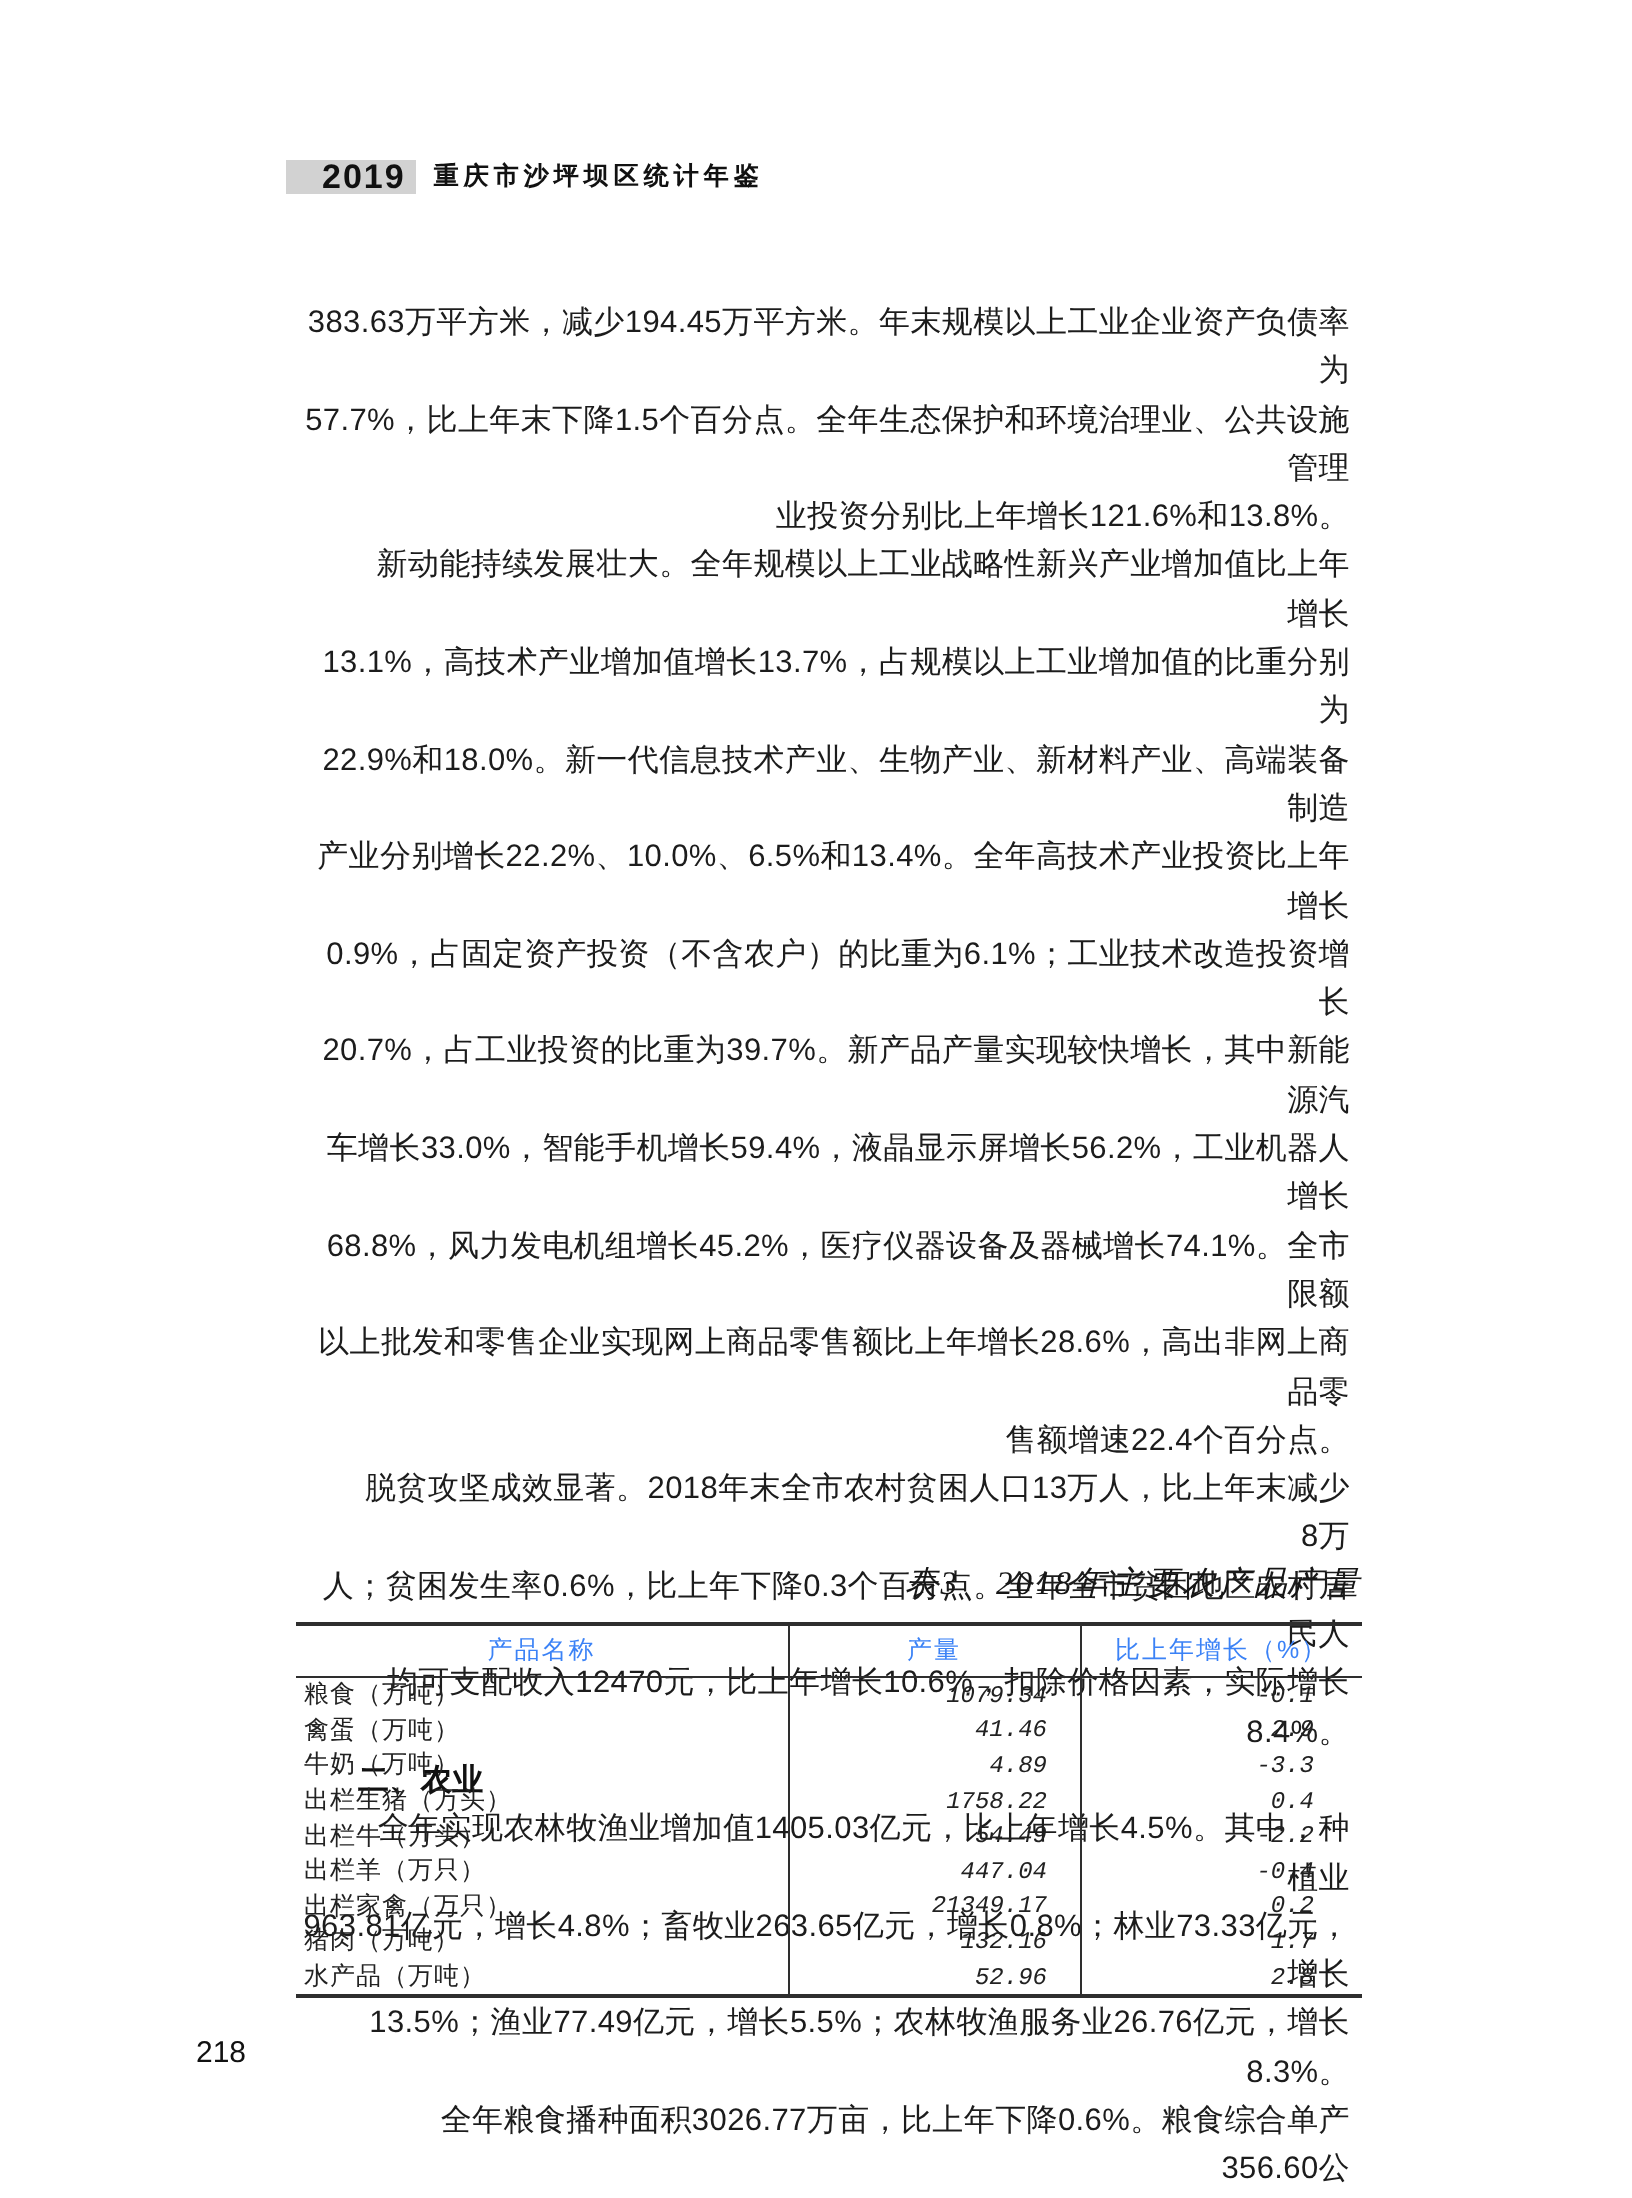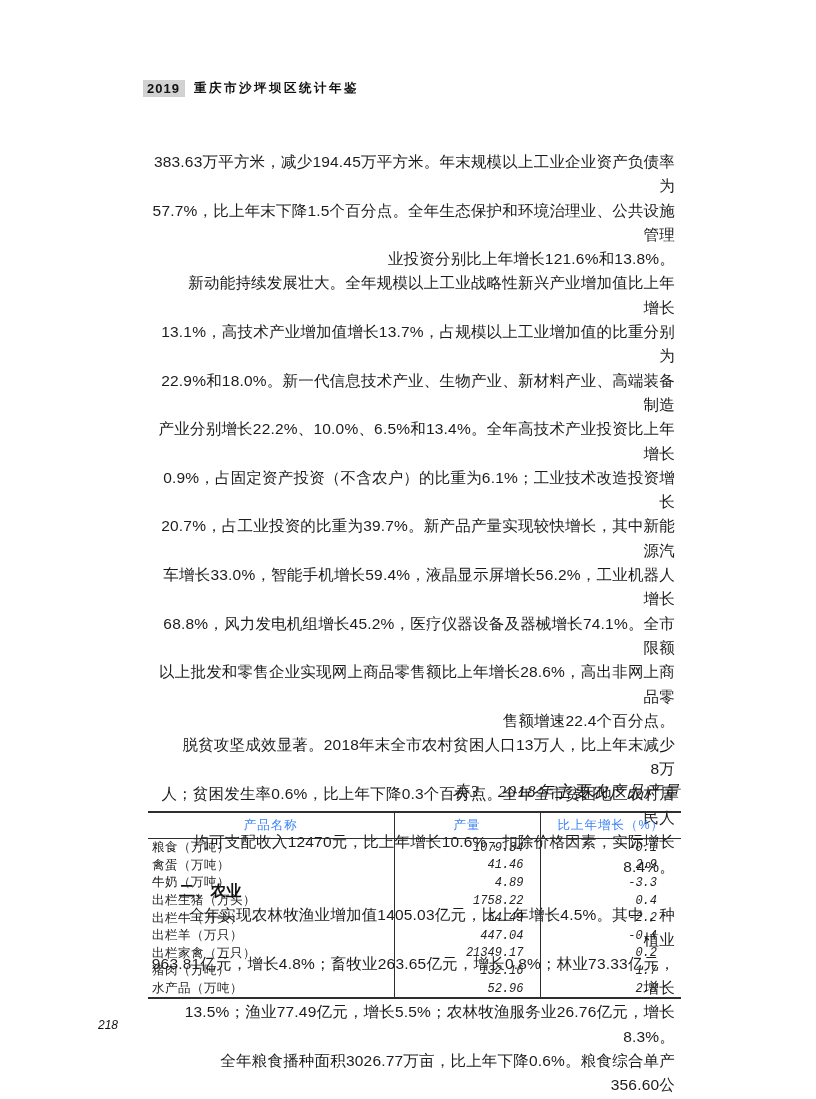--- a/index.html
+++ b/index.html
@@ -18,23 +18,23 @@
     left: 143px;
     top: 80px;
     display: flex;
     align-items: center;
     gap: 9px;
   }
   .year-badge {
     background: #d2d2d2;
     color: #111;
     font-weight: bold;
-    font-size: 13px;
+    font-size: 17px;
     letter-spacing: 1px;
-    padding: 2px 5px 1px 4px;
+    padding: 2px 5px 1px 18px;
     line-height: 14px;
   }
   .book-title {
     font-weight: bold;
     font-size: 12.5px;
     letter-spacing: 2.5px;
     color: #111;
   }
   
   .content {
@@ -116,23 +116,22 @@
     text-align: right;
     font-style: italic;
   }
   .ag-table td.output { padding-right: 16px; }
   .ag-table td.growth { padding-right: 24px; }
   
   .page-number {
     position: absolute;
     left: 98px;
     top: 1018px;
-    font-size: 12px;
-    color: #111;
-    font-style: italic;
+    font-size: 15px;
+    color: #111;
   }
 </style>
 </head>
 <body>
 
 <div class="page">
 
   <header class="doc-header">
     <span class="year-badge">2019</span>
     <span class="book-title">重庆市沙坪坝区统计年鉴</span>

